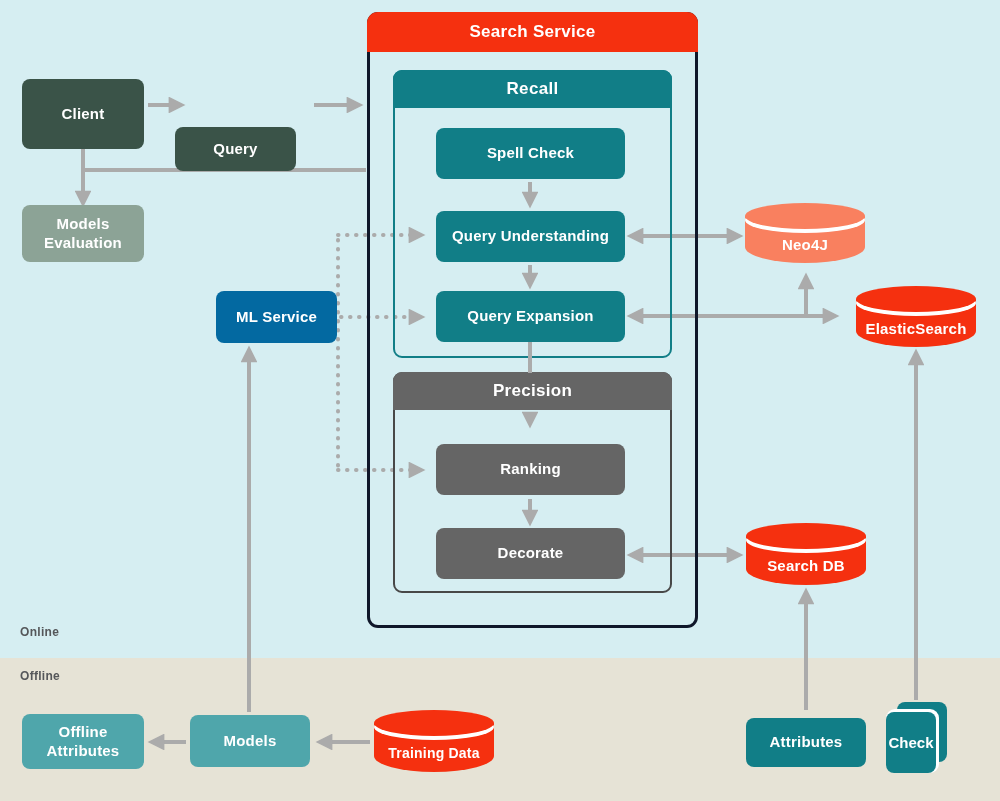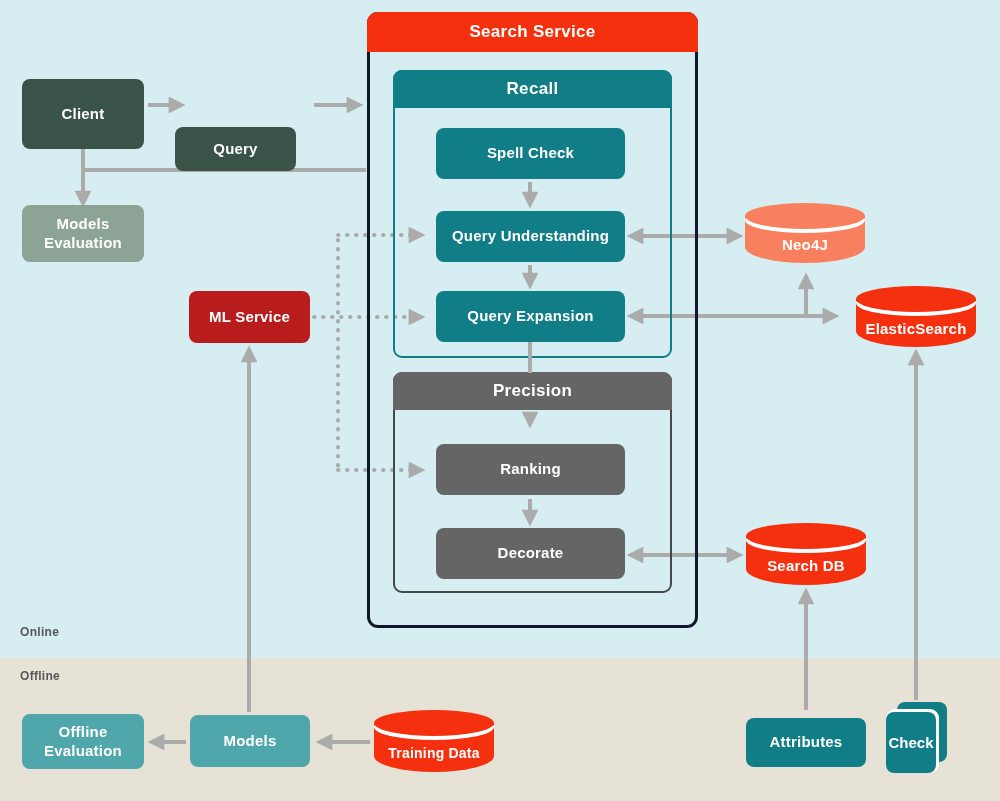--- a/index.html
+++ b/index.html
@@ -12,21 +12,21 @@
 
   
   .box {
     position:absolute; border-radius:8px; box-sizing:border-box;
     display:flex; align-items:center; justify-content:center;
     color:#ffffff; font-weight:bold; font-size:15px; text-align:center;
     line-height:1.25; letter-spacing:.2px;
   }
   .dark-green { background:#3A5348; }
   .sage       { background:#8CA396; }
-  .sage-dark  { background:#b91c1c; }
+  .sage-dark  { background:#0369a1;margin-left:27px; }
   .teal       { background:#117E87; }
   .gray       { background:#656565; }
   .mteal      { background:#4FA6AB; }
 
   
   .container { position:absolute; box-sizing:border-box; border-radius:11px; }
   .container .hdr {
     position:absolute; left:-3px; top:-3px; right:-3px; height:40px;
     display:flex; align-items:center; justify-content:center;
     color:#fff; font-weight:bold; font-size:17px; letter-spacing:.3px;
@@ -153,21 +153,21 @@
 
   <div class="box gray" style="left:436px; top:444px; width:189px; height:51px;">
       <span>Ranking</span>
     </div>
 
   <div class="box gray" style="left:436px; top:528px; width:189px; height:51px;">
       <span>Decorate</span>
     </div>
 
   <div class="box mteal" style="left:22px; top:714px; width:122px; height:55px; padding:0 16px;">
-      <span>Offline Evaluation</span>
+      <span>Offline Attributes</span>
     </div>
 
   <div class="box mteal" style="left:190px; top:715px; width:120px; height:52px;">
       <span>Models</span>
     </div>
 
   <div class="box teal" style="left:746px; top:718px; width:120px; height:49px;">
       <span>Attributes</span>
     </div>
 

